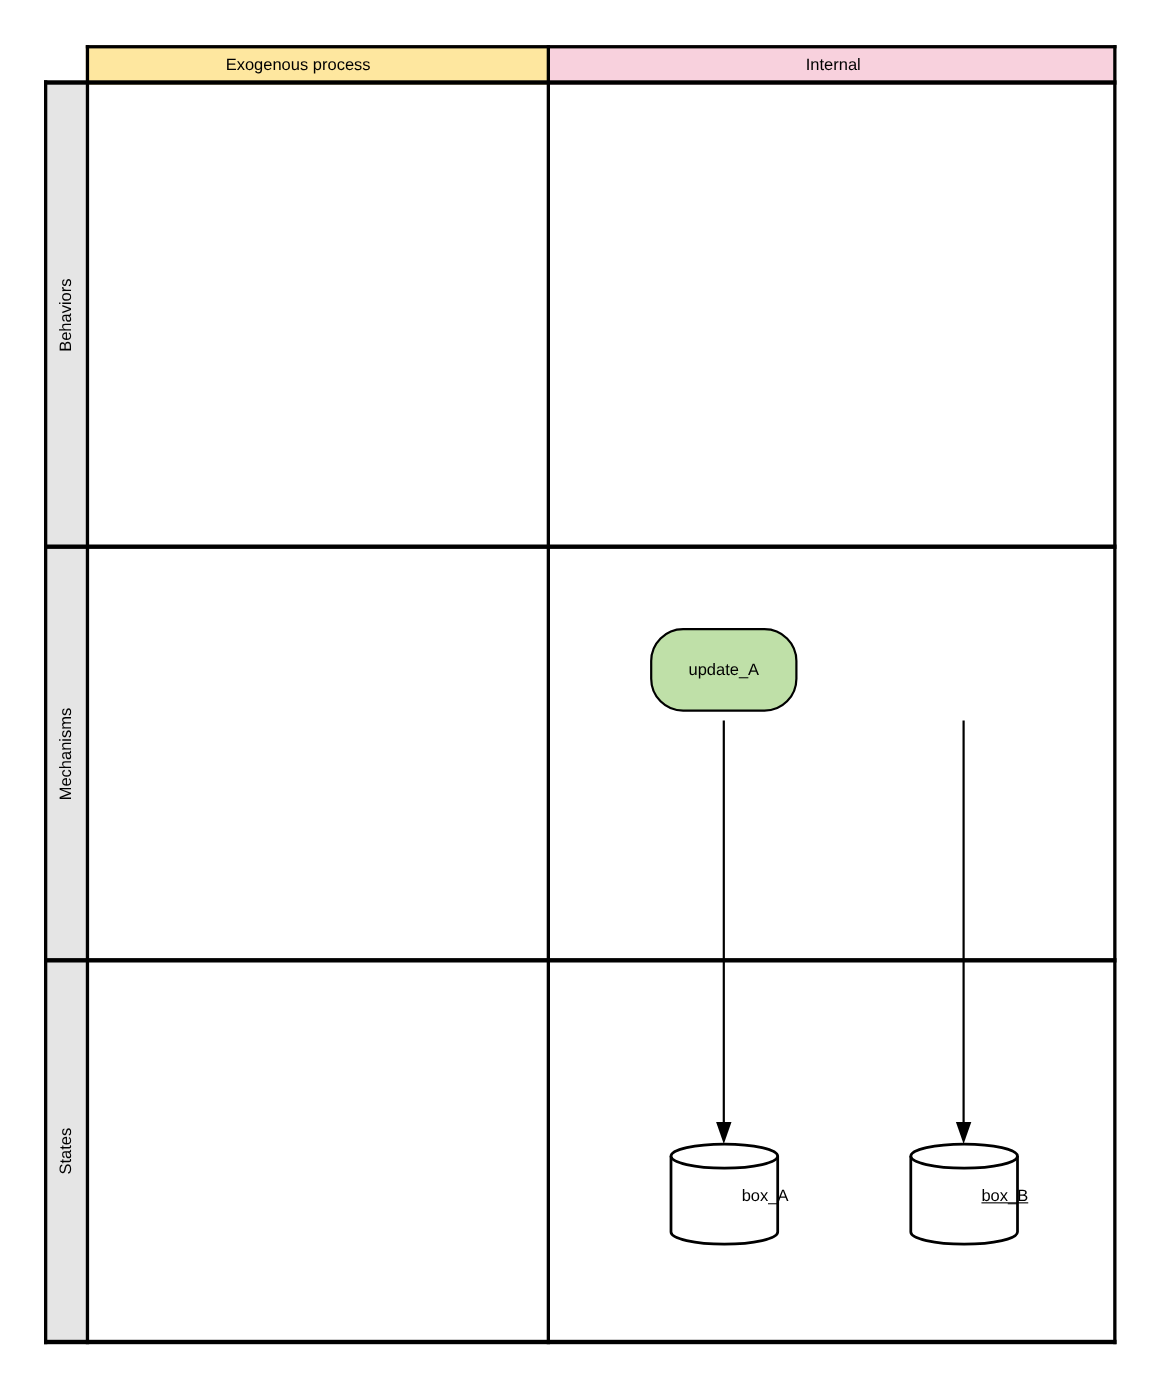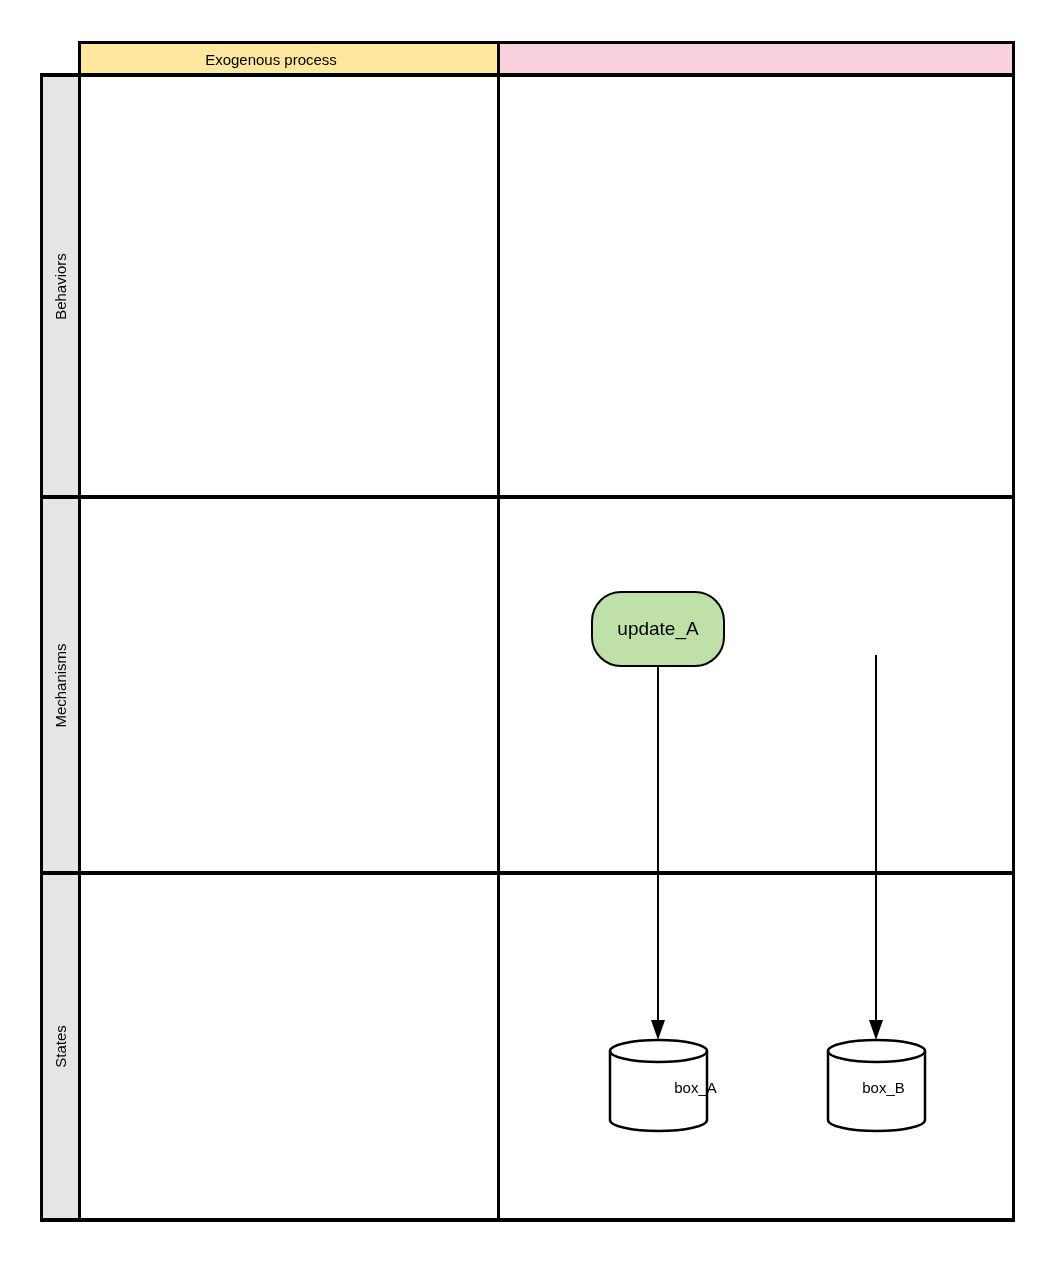--- a/index.html
+++ b/index.html
@@ -62,52 +62,52 @@
     transform: rotate(-90deg);
     white-space: nowrap;
   }
   .row-label.behaviors  { top: 77px;  height: 418px; }
   .row-label.mechanisms { top: 499px; height: 372px; }
   .row-label.states     { top: 875px; height: 343px; }
 
   
   .node-rounded {
     position: absolute;
-    top: 591px;
+    top: 571px;
     width: 134px;
     height: 76px;
     background: #BFE0A8;
     border: 2px solid #000000;
     border-radius: 30px;
     box-sizing: border-box;
     display: flex;
     align-items: center;
     justify-content: center;
-    font-size: 19px;
+    font-size: 15px;
   }
   .node-rounded.a { left: 591px; }
   .node-rounded.b { left: 809px; }
 
   
   .cylinder { position: absolute; top: 1038px; width: 101px; height: 96px; }
   .cylinder.a { left: 608px; }
   .cylinder.b { left: 826px; }
   .cylinder-label {
     position: absolute;
     top: 1072px;
     width: 101px;
     height: 30px;
     display: flex;
     align-items: center;
     justify-content: center;
     font-size: 15px;
     padding-left: 37px;
   }
   .cylinder-label.a { left: 608px; }
-  .cylinder-label.b { left: 796px; }
+  .cylinder-label.b { left: 826px; text-decoration: underline; }
 
   .edges-layer {
     position: absolute;
     left: 0; top: 0;
     width: 1057px;
     height: 1263px;
     pointer-events: none;
   }
 </style>
 </head>
@@ -124,20 +124,23 @@
   <div class="gline h-line-row1-row2"></div>
   <div class="gline h-line-row2-row3"></div>
   <div class="gline h-line-bottom"></div>
   <div class="gline v-line-left"></div>
   <div class="gline v-line-labels"></div>
   <div class="gline v-line-mid"></div>
   <div class="gline v-line-right"></div>
 
   <div class="col-header-label exo">
     <span>Exogenous process</span>
+  </div>
+  <div class="col-header-label int">
+    <span>Internal</span>
   </div>
 
   <div class="row-label behaviors">
     <span>Behaviors</span>
   </div>
   <div class="row-label mechanisms">
     <span>Mechanisms</span>
   </div>
   <div class="row-label states">
     <span>States</span>

